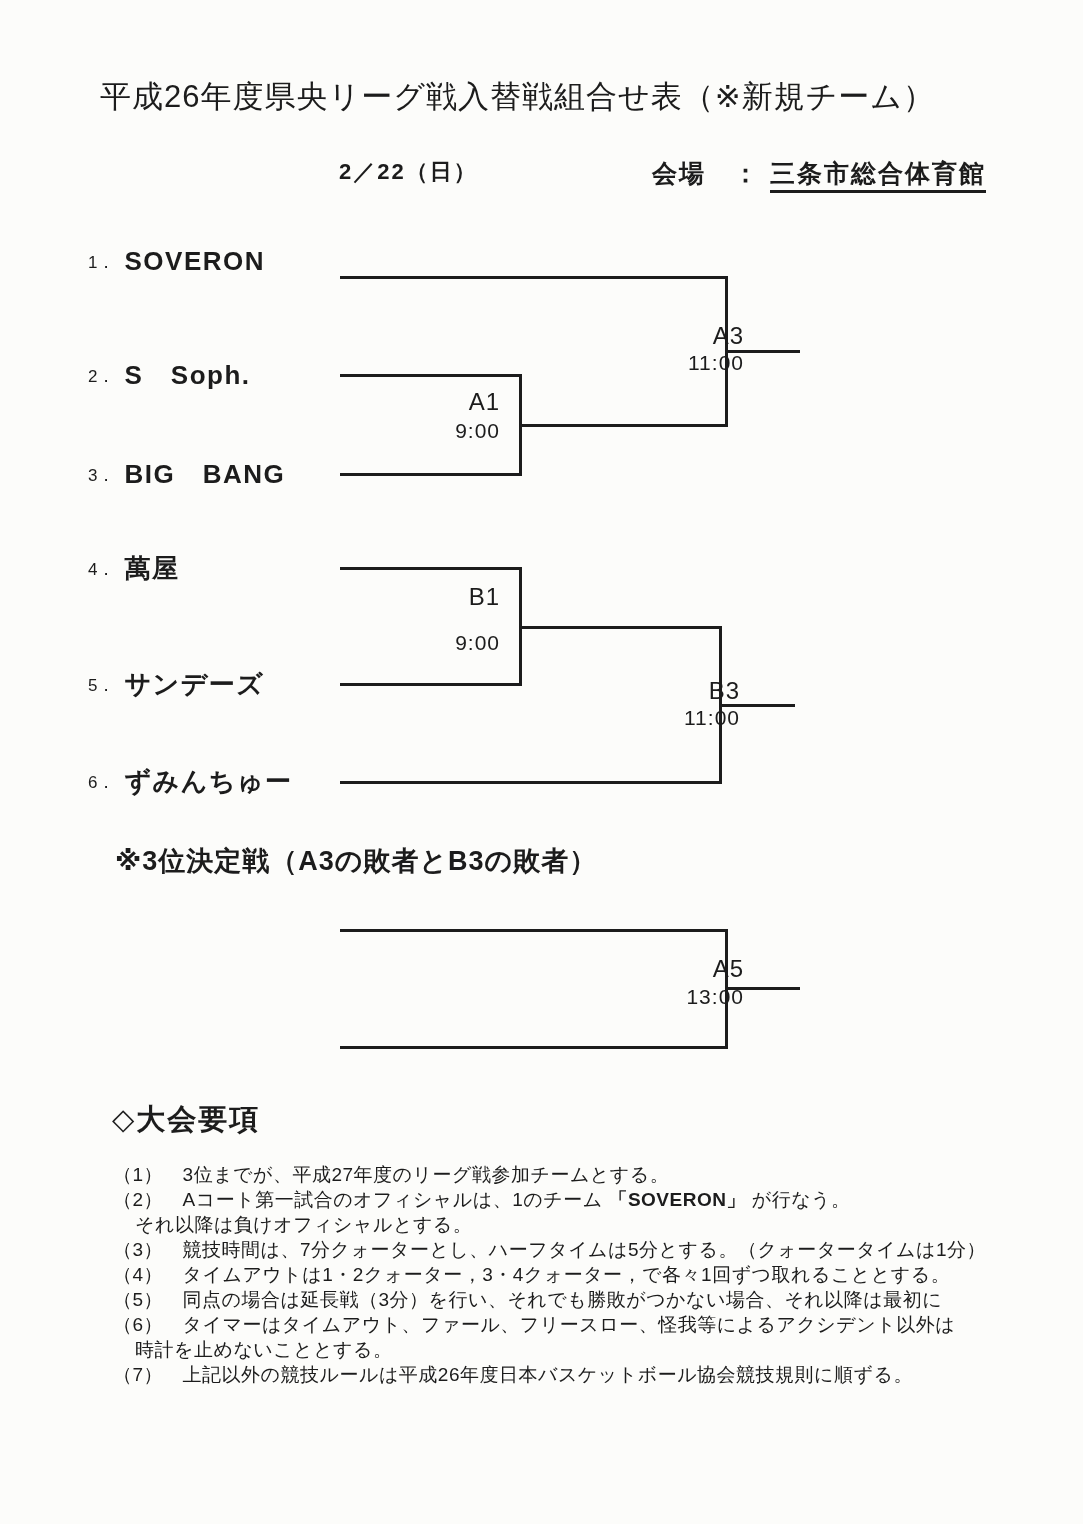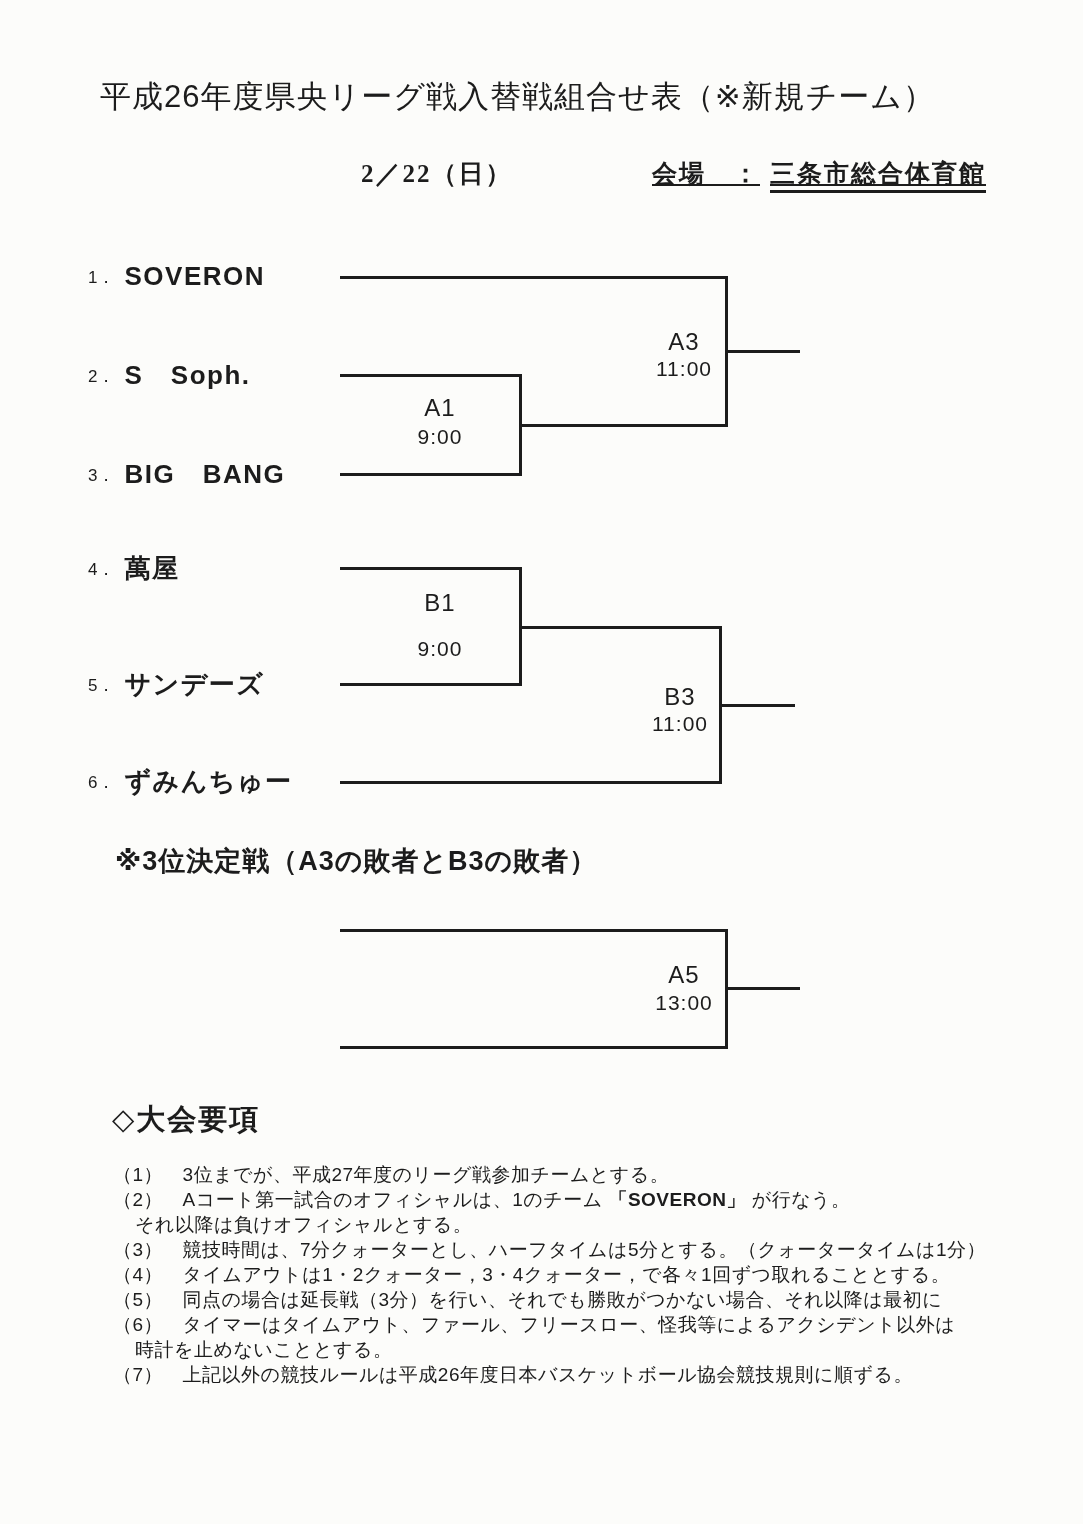--- a/index.html
+++ b/index.html
@@ -13,46 +13,45 @@
     color:#1c1c1c;
     overflow:hidden;
   }
   .title {
     position:absolute; top:76px; left:100px; width:940px;
     text-align:left;
     font-size:31px; font-weight:normal; letter-spacing:1px;
     white-space:nowrap;
   }
   .date {
-    position:absolute; top:157px; left:361px;
-    font-size:25px; font-weight:bold; letter-spacing:2px;font-family:Liberation Serif, serif;
+    position:absolute; top:157px; left:339px;
+    font-size:22px; font-weight:bold; letter-spacing:2px;
   }
   .venue {
     position:absolute; top:157px; left:652px;
     font-size:25px; font-weight:bold; letter-spacing:2px;
     white-space:nowrap;
-    text-decoration:underline;
   }
   .venue-name {
     border-bottom:3px solid #1c1c1c;
     padding-bottom:3px;
     margin-left:10px;
   }
   .team {
     position:absolute; left:88px;
     white-space:nowrap; line-height:30px;
   }
   .tnum { font-size:17px; margin-right:10px; vertical-align:2px; }
   .tname { font-size:26px; font-weight:600; letter-spacing:1.5px; }
   .ln { position:absolute; background:#1c1c1c; }
   .ln.h { height:3px; }
   .ln.v { width:3px; }
   .mtext {
     position:absolute; width:120px;
-    text-align:center; white-space:nowrap;margin-top:6px;
+    text-align:right; white-space:nowrap;
   }
   .mlabel { font-size:24px; letter-spacing:1px; }
   .mtime  { font-size:21px; letter-spacing:1px; }
   .third-note {
     position:absolute; top:843px; left:115px;
     font-size:27px; font-weight:bold; letter-spacing:1px;
     white-space:nowrap;
   }
   .rules-heading {
     position:absolute; top:1100px; left:112px;
@@ -71,21 +70,21 @@
 <body>
 
 <div class="page">
 
   <h1 class="title">平成26年度県央リーグ戦入替戦組合せ表（※新規チーム）</h1>
   <div class="date">2／22（日）</div>
   <div class="venue">
     <span>会場　：</span><span class="venue-name">三条市総合体育館</span>
   </div>
 
-  <div class="team" style="top:261px">
+  <div class="team" style="top:246px">
     <span class="tnum">1．</span><span class="tname">SOVERON</span>
   </div>
   <div class="team" style="top:360px">
     <span class="tnum">2．</span><span class="tname">S　Soph.</span>
   </div>
   <div class="team" style="top:459px">
     <span class="tnum">3．</span><span class="tname">BIG　BANG</span>
   </div>
   <div class="team" style="top:553px">
     <span class="tnum">4．</span><span class="tname">萬屋</span>

